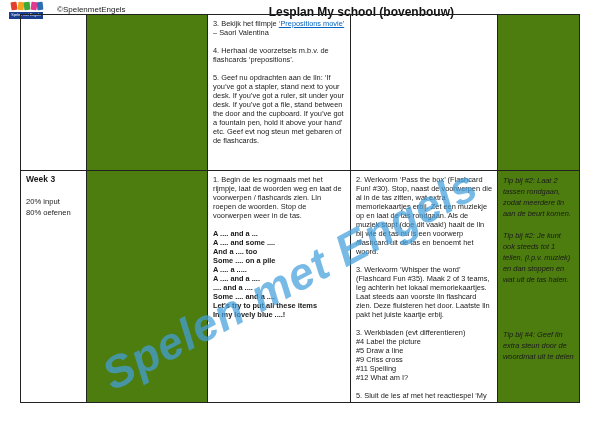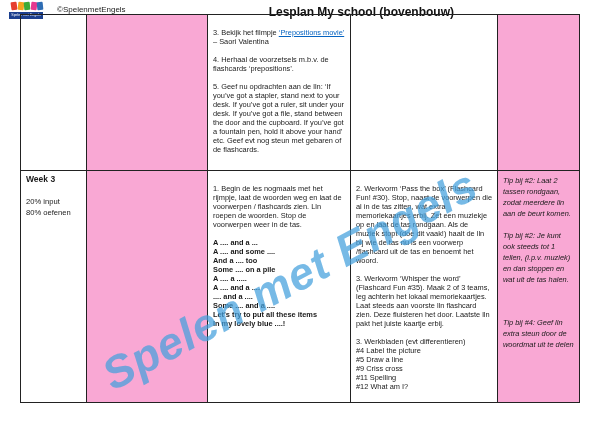--- a/index.html
+++ b/index.html
@@ -22,36 +22,36 @@
   .doc-title { position:absolute; right:22px; top:5px; font-size:12px; font-weight:bold; color:#111; }
 
   
   .lesson-table { position:absolute; left:20px; top:14px;
     display:grid;
     grid-template-columns:66px 121px 143px 147px 82px;
     grid-template-rows:156px 232px;
     border-top:1px solid #222; border-left:1px solid #222; }
   .cell { border-right:1px solid #222; border-bottom:1px solid #222;
           padding:4px 5px; font-size:7.4px; line-height:9px; overflow:hidden; }
-  .shade { background:#f9a8d4; }
+  .shade { background:#4d7c0f; }
 
-  .p { margin-bottom:9px;margin-top:9px; }
+  .p { margin-bottom:9px; }
   .p:last-child { margin-bottom:0; }
   .link { color:#0563c1; text-decoration:underline; cursor:pointer; }
 
   .week-title { font-weight:bold; font-size:8.5px; margin-bottom:12px; }
   .week-line { font-size:7.6px; line-height:11px; }
 
   .rhyme-line { font-weight:bold; line-height:9px; }
 
   .ws-line { line-height:9px; }
 
   .tips-cell { font-style:italic; font-size:7.4px; line-height:11px; }
   .tip { margin-bottom:11px; }
-  .tip-gap { margin-top:32px; }
+  .tip-gap { margin-top:44px; }
 
   
   .watermark { position:absolute; left:30px; top:160px; width:520px; height:240px;
     display:flex; align-items:center; justify-content:center;
     transform:rotate(-28deg); pointer-events:none;
     font-size:45px; font-style:italic; font-weight:bold; letter-spacing:1px;
     color:rgba(66,160,221,0.72); white-space:nowrap; z-index:5; }
 </style>
 </head>
 <body>

